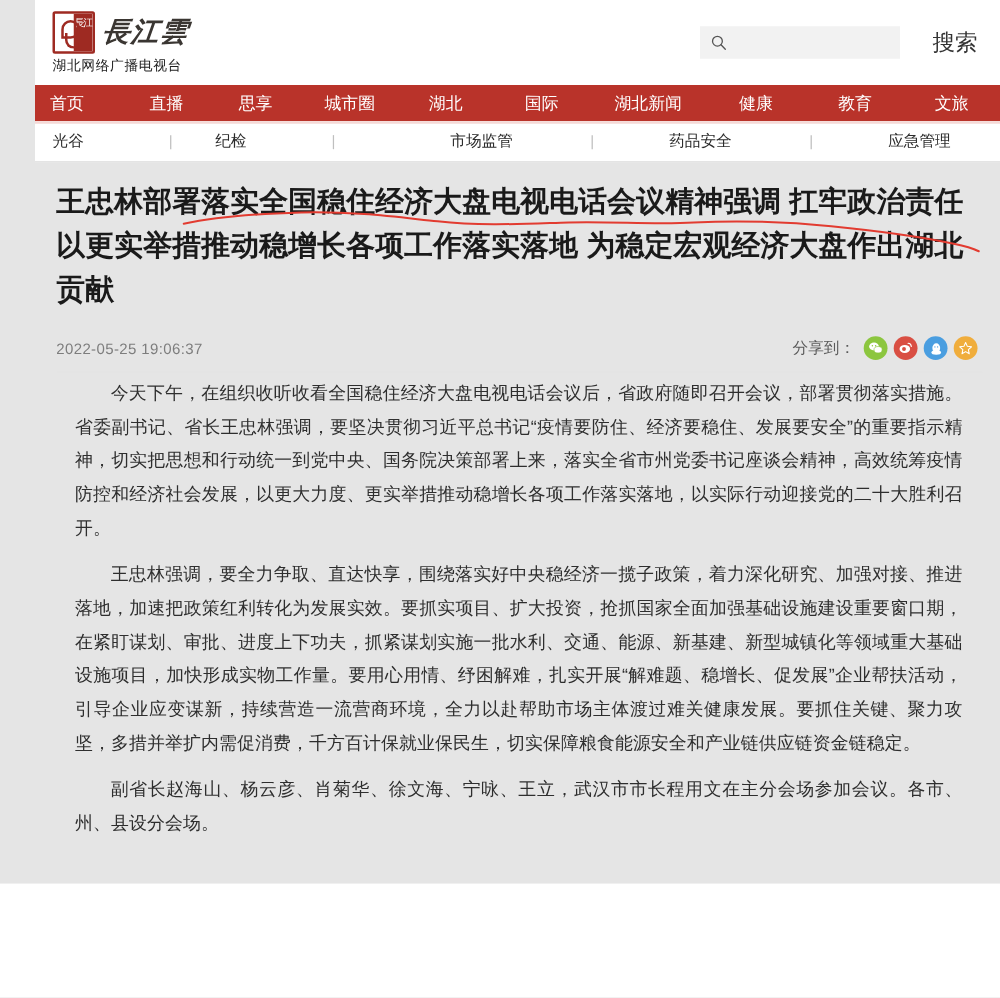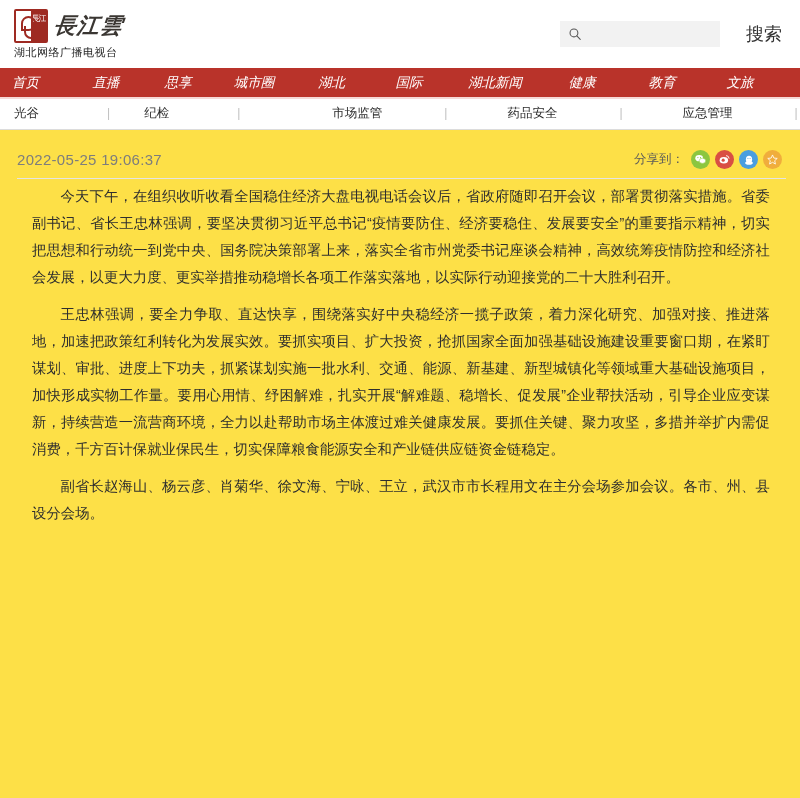--- a/index.html
+++ b/index.html
@@ -4,24 +4,25 @@
 <style>
   * { box-sizing: border-box; }
   html, body {
     margin: 0;
     padding: 0;
     background: #ffffff;
     font-family: "Liberation Sans", "DejaVu Sans", sans-serif;
   }
   #page {
     width: 800px;
-    height: 798px;
+    height: 707px;
     position: relative;
     overflow: hidden;
-    background: #fde047;
+    background: #e5e5e5;
+    padding-left: 28px;
   }
 
   
   .top-header {
     height: 68px;
     display: flex;
     align-items: center;
     padding: 0 14px 0 14px;
     background: #ffffff;
   }
@@ -133,21 +134,20 @@
     margin-left: 26px;
     white-space: nowrap;
   }
 
   
   .main-nav {
     height: 29px;
     background: #b9332a;
     display: flex;
     align-items: center;
-    font-style: italic;
   }
   .main-nav .nav-item {
     color: #ffffff;
     font-size: 13.5px;
     text-decoration: none;
     white-space: nowrap;
     line-height: 29px;
     text-align: center;
     cursor: pointer;
   }
@@ -213,21 +213,21 @@
   .meta-row {
     display: flex;
     align-items: center;
     margin-top: 20px;
     margin-left: 3px;
     padding-bottom: 9px;
     border-bottom: 1px solid #e4e4e4;
     padding-right: 4px;
   }
   .date-text {
-    font-size: 15px;
+    font-size: 12px;
     color: #7d7d7d;
     letter-spacing: 0.3px;
   }
   .meta-spacer { flex: 1; }
   .share-label {
     font-size: 12.5px;
     color: #5a5a5a;
     margin-right: 7px;
   }
   .share-icons { display: flex; align-items: center; gap: 5px; }
@@ -309,20 +309,26 @@
     <span class="sub-sep" style="margin-left:62px">|</span>
     <a class="sub-item" style="margin-left:60px">药品安全</a>
     <span class="sub-sep" style="margin-left:62px">|</span>
     <a class="sub-item" style="margin-left:60px">应急管理</a>
     <span class="sub-sep" style="margin-left:62px">|</span>
   </div>
 
   <div class="article">
 
 
+    <div class="headline">
+      <span>王忠林部署落实全国稳住经济大盘电视电话会议精神强调 扛牢政治责任以更实举措推动稳增长各项工作落实落地 为稳定宏观经济大盘作出湖北贡献</span>
+      <svg class="scribble" viewBox="0 0 640 45" preserveAspectRatio="none">
+        <path d="M2,14 C30,8 60,6 96,5 C140,4 175,9 205,12 C240,16 275,14 310,13 C345,12 380,15 410,13 C450,11 490,13 520,16 C560,20 590,24 618,30 C628,32 634,34 638,36" fill="none" stroke="#e23b30" stroke-width="1.6" stroke-linecap="round"></path>
+      </svg>
+    </div>
 
     <div class="meta-row">
       <div class="date-text">2022-05-25 19:06:37</div>
       <div class="meta-spacer"></div>
       <div class="share-label">分享到：</div>
       <div class="share-icons">
         <div class="share-icon si-wechat">
           <svg viewBox="0 0 20 20" width="13" height="13">
             <ellipse cx="8" cy="8" rx="6" ry="4.8" fill="#ffffff"></ellipse>
             <ellipse cx="13" cy="12" rx="5" ry="4" fill="#ffffff" stroke="#8cc63f" stroke-width="0.8"></ellipse>

